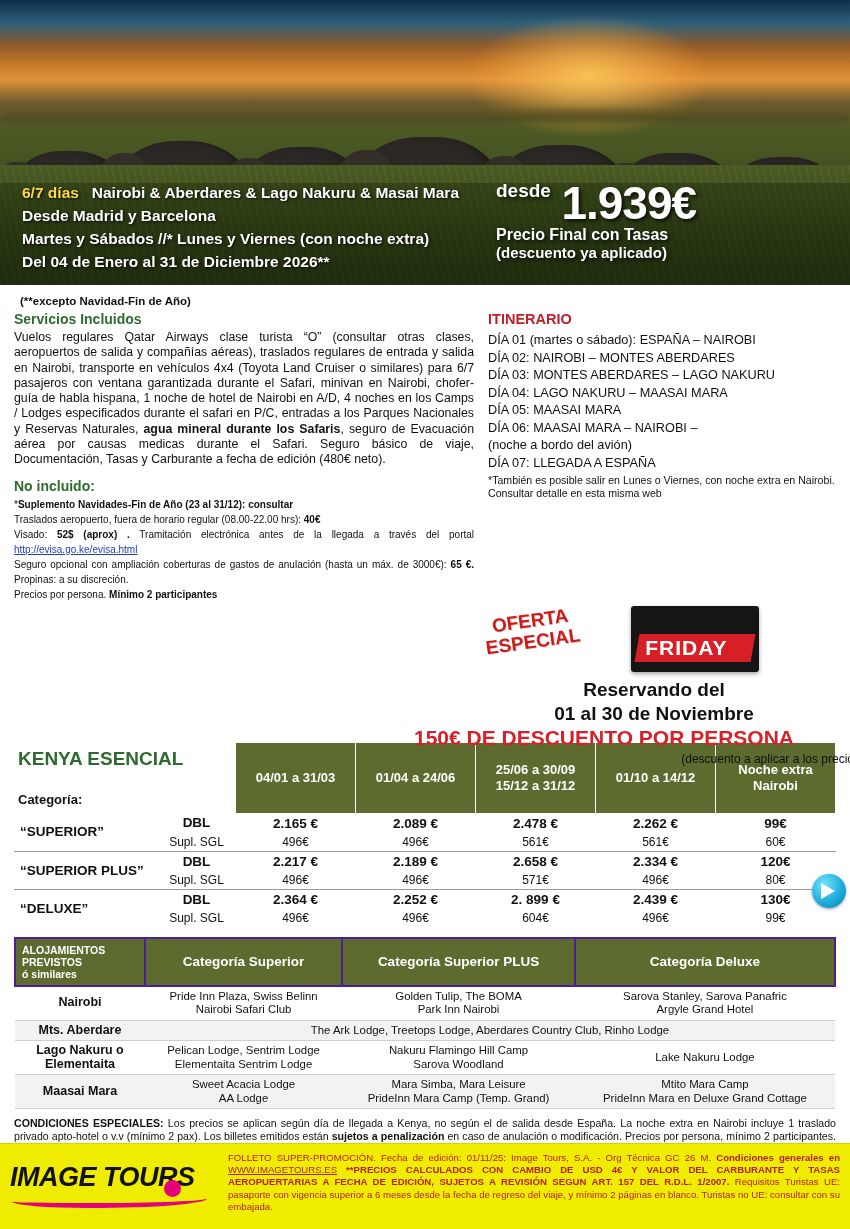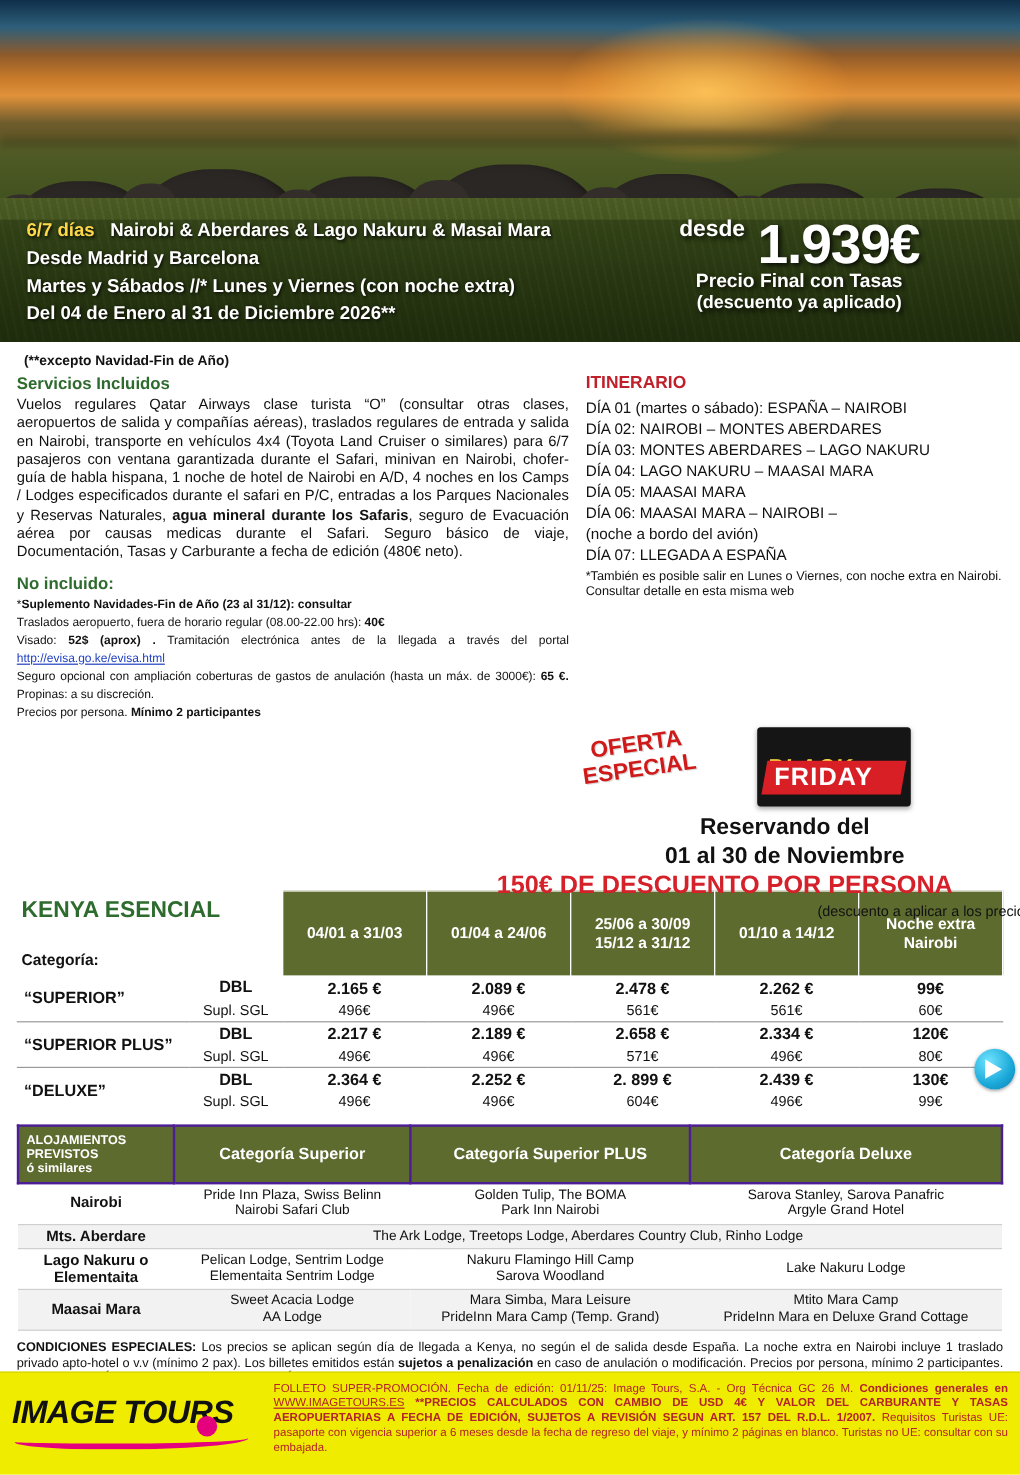--- a/index.html
+++ b/index.html
@@ -67,21 +67,21 @@
     background: linear-gradient(to bottom, rgba(25,40,10,.40), rgba(20,32,8,.58));
   }
   .band-left {
     position:absolute; left:22px; top:181px; width:470px; color:#ffffff;
     font-weight:bold; font-size:15.5px; line-height:23px;
     text-shadow: 1px 1px 3px rgba(0,0,0,.9);
   }
   .band-left .l1 .days { color:#ffd84a; }
   .band-left .l4 { color:#ffffff; }
   .price-box {
-    position:absolute; right:14px; top:176px; width:340px; text-align:center; color:#fff;
+    position:absolute; right:14px; top:176px; width:340px; text-align:left; color:#fff;
     text-shadow: 2px 2px 4px rgba(0,0,0,.85);
   }
   .price-box .desde { display:inline-block; font-size:19px; font-weight:bold; vertical-align:22px; margin-right:6px; }
   .price-box .amount { display:inline-block; font-size:46px; font-weight:bold; letter-spacing:-1px; }
   .price-box .sub1 { font-size:16px; font-weight:bold; margin-top:-4px; }
   .price-box .sub2 { font-size:15px; font-weight:bold; }
 
   
   .content { position:relative; padding: 6px 14px 0 14px; }
   .note-except { font-size:11.5px; font-weight:bold; color:#111; margin: 4px 0 2px 6px; }

